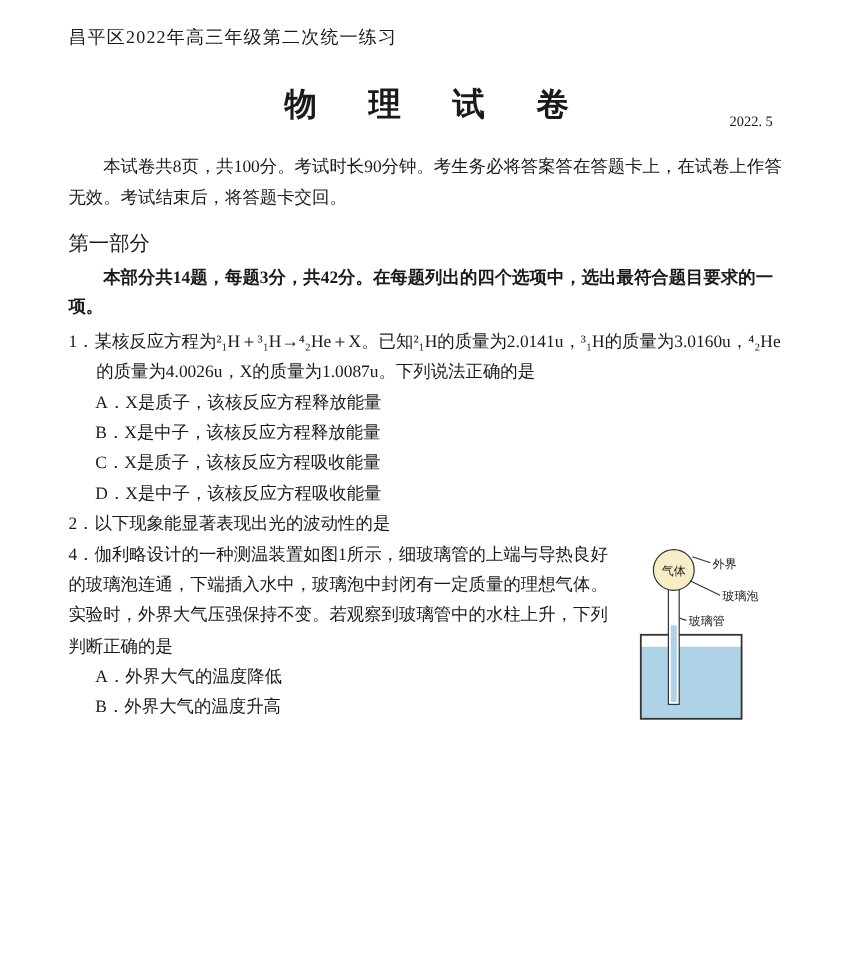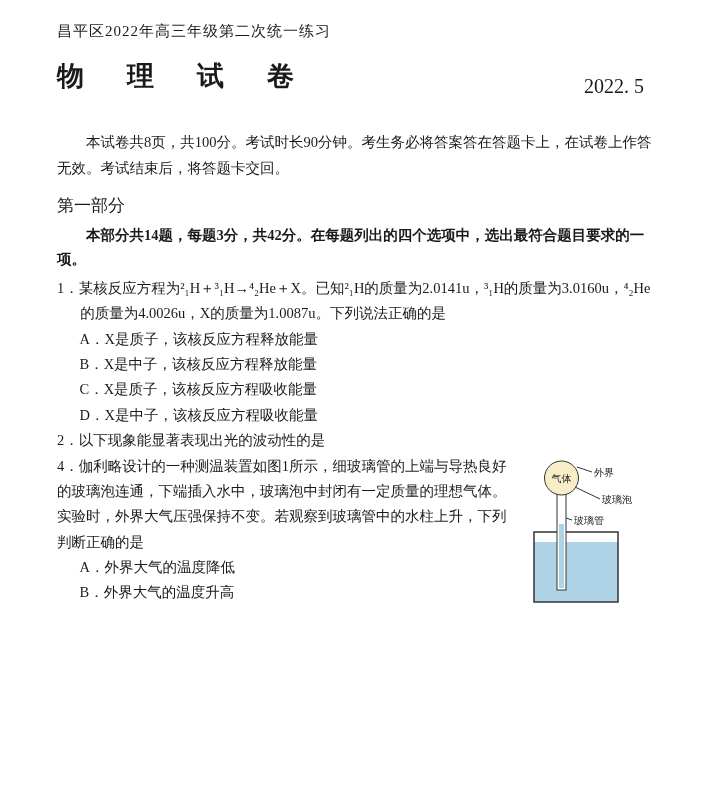--- a/index.html
+++ b/index.html
@@ -6,25 +6,25 @@
   html, body { background: #ffffff; }
   body {
     width: 716px; height: 806px; overflow: hidden;
     font-family: "Liberation Serif", "DejaVu Serif", serif;
     color: #1a1a1a;
   }
   .page { padding: 22px 54px 0 57px; }
 
   .session { text-align: left; font-size: 15px; letter-spacing: 1px; }
 
-  .title-row { position: relative; text-align: left; margin-top: 17px; height: 44px; }
+  .title-row { position: relative; text-align: center; margin-top: 28px; height: 44px; }
   .exam-title { display: inline-block; font-size: 27px; font-weight: bold; letter-spacing: 8px; }
-  .exam-date { position: absolute; right: 18px; bottom: 4px; font-size: 20px; }
+  .exam-date { position: absolute; right: 18px; bottom: 4px; font-size: 12px; }
 
-  .intro { font-size: 14.5px; line-height: 1.78; text-indent: 2em; margin-top: 28px; }
+  .intro { font-size: 14.5px; line-height: 1.78; text-indent: 2em; margin-top: 14px; }
 
   .part-title { text-align: left; font-size: 17px; font-weight: normal; margin: 12px 0 6px; }
   .part-instructions { font-size: 14.5px; font-weight: bold; line-height: 1.7; text-indent: 2em; margin-bottom: 4px; }
 
   .question { font-size: 14.5px; line-height: 1.75; }
   .stem { padding-left: 1.6em; text-indent: -1.6em; }
   .q4 .stem { padding-left: 0; text-indent: 0; }
   .qnum { white-space: pre; }
   .option { padding-left: 1.55em; }
 

